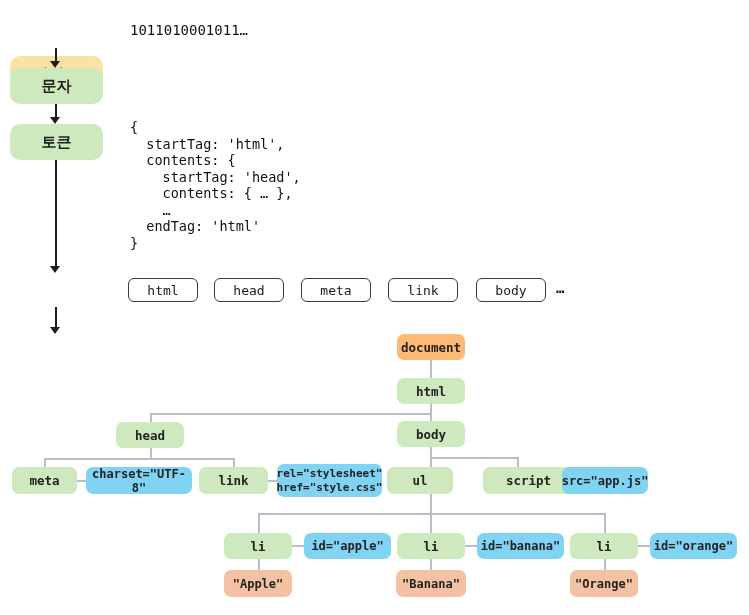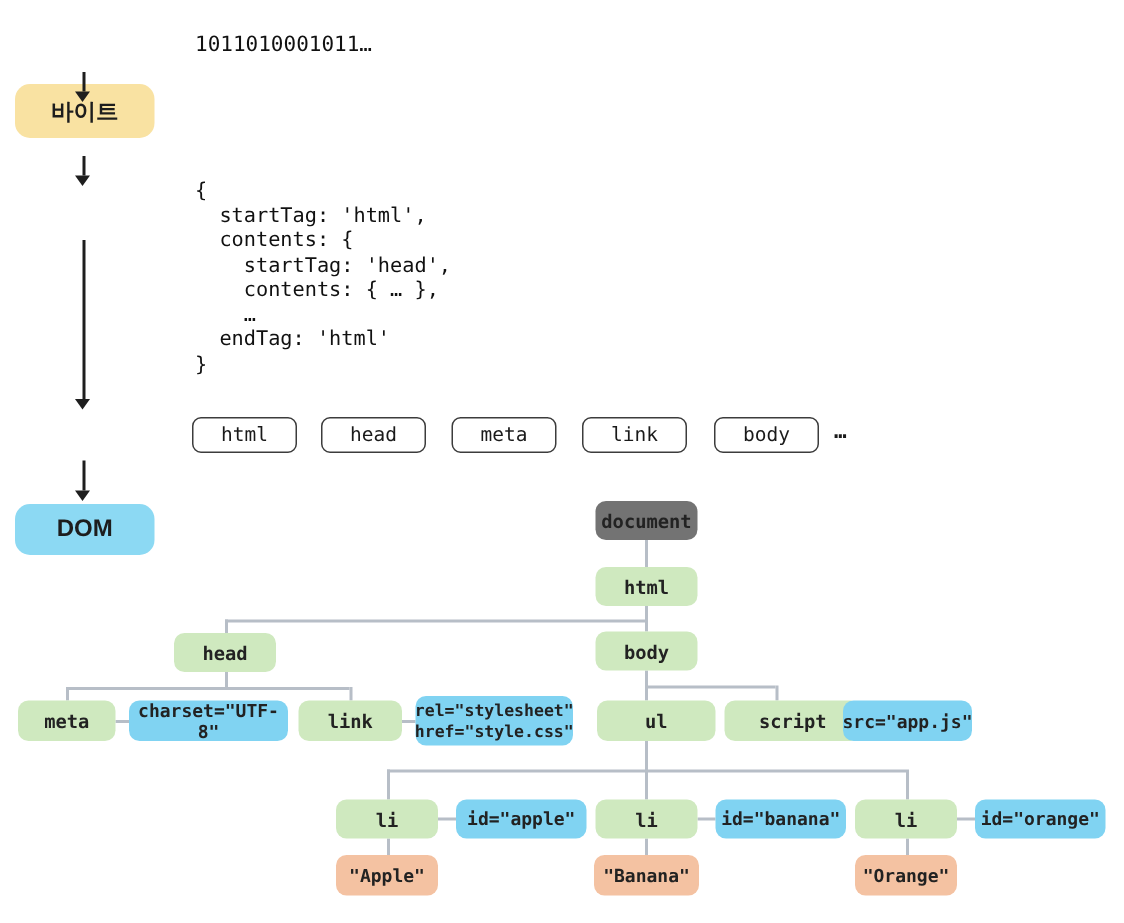--- a/index.html
+++ b/index.html
@@ -38,34 +38,34 @@
         display:flex;align-items:center;justify-content:center;
         font-family:"DejaVu Sans Mono","Liberation Mono",monospace;font-size:13px;color:#1a1a1a;}
   .c1{left:128px;} .c2{left:214px;} .c3{left:301px;} .c4{left:388px;} .c5{left:476px;}
   .chip-ellipsis{position:absolute;left:556px;top:280px;font-weight:700;font-size:14px;
         font-family:"DejaVu Sans Mono",monospace;color:#1a1a1a;}
 
   
   .tnode{position:absolute;border-radius:7px;display:flex;align-items:center;justify-content:center;
          font-family:"DejaVu Sans Mono","Liberation Mono",monospace;font-weight:700;
          font-size:12.5px;color:#222;box-sizing:border-box;text-align:center;}
-  .doc{background:#737373;}
+  .doc{background:#fdba74;}
   .el{background:#cfe9bf;}
   .attr{background:#80d3f2;font-size:12px;}
   .txt{background:#f4c2a2;font-size:12px;}
 
   .p-document{left:397px;top:334px;width:68px;height:26px;}
   .p-html{left:397px;top:378px;width:68px;height:26px;}
   .p-head{left:116px;top:422px;width:68px;height:26px;}
   .p-body{left:397px;top:421px;width:68px;height:26px;}
   .p-meta{left:12px;top:467px;width:65px;height:27px;}
   .p-charset{left:86px;top:467px;width:106px;height:27px;}
   .p-link{left:199px;top:467px;width:69px;height:27px;}
   .p-rel{left:277px;top:464px;width:105px;height:33px;font-size:11px;line-height:1.25;white-space:pre-line;}
-  .p-ul{left:398px;top:467px;width:79px;height:27px;}
+  .p-ul{left:387px;top:467px;width:66px;height:27px;}
   .p-script{left:483px;top:467px;width:91px;height:27px;}
   .p-src{left:562px;top:467px;width:86px;height:27px;}
   .p-li1{left:224px;top:533px;width:68px;height:26px;}
   .p-idapple{left:304px;top:533px;width:87px;height:26px;}
   .p-li2{left:397px;top:533px;width:68px;height:26px;}
   .p-idbanana{left:477px;top:533px;width:87px;height:26px;}
   .p-li3{left:570px;top:533px;width:68px;height:26px;}
   .p-idorange{left:650px;top:533px;width:87px;height:26px;}
   .p-txtapple{left:224px;top:570px;width:68px;height:27px;}
   .p-txtbanana{left:396px;top:570px;width:70px;height:27px;}
@@ -98,21 +98,22 @@
   .h-id1{left:292px;top:545px;width:12px;}
   .h-id2{left:465px;top:545px;width:12px;}
   .h-id3{left:638px;top:545px;width:12px;}
 </style>
 </head>
 <body>
 
 <div class="canvas">
 
   <div class="stage yellow s1">바이트</div>
-  <div class="stage blue s5">DOM</div>
+  <div class="stage green s2">문자</div>
+  <div class="stage green s3">토큰</div>
 
   <div class="aline a1l"></div>
   <div class="ahead a1h"></div>
   <div class="aline a2l"></div>
   <div class="ahead a2h"></div>
   <div class="aline a3l"></div>
   <div class="ahead a3h"></div>
   <div class="aline a4l"></div>
   <div class="ahead a4h"></div>
 

